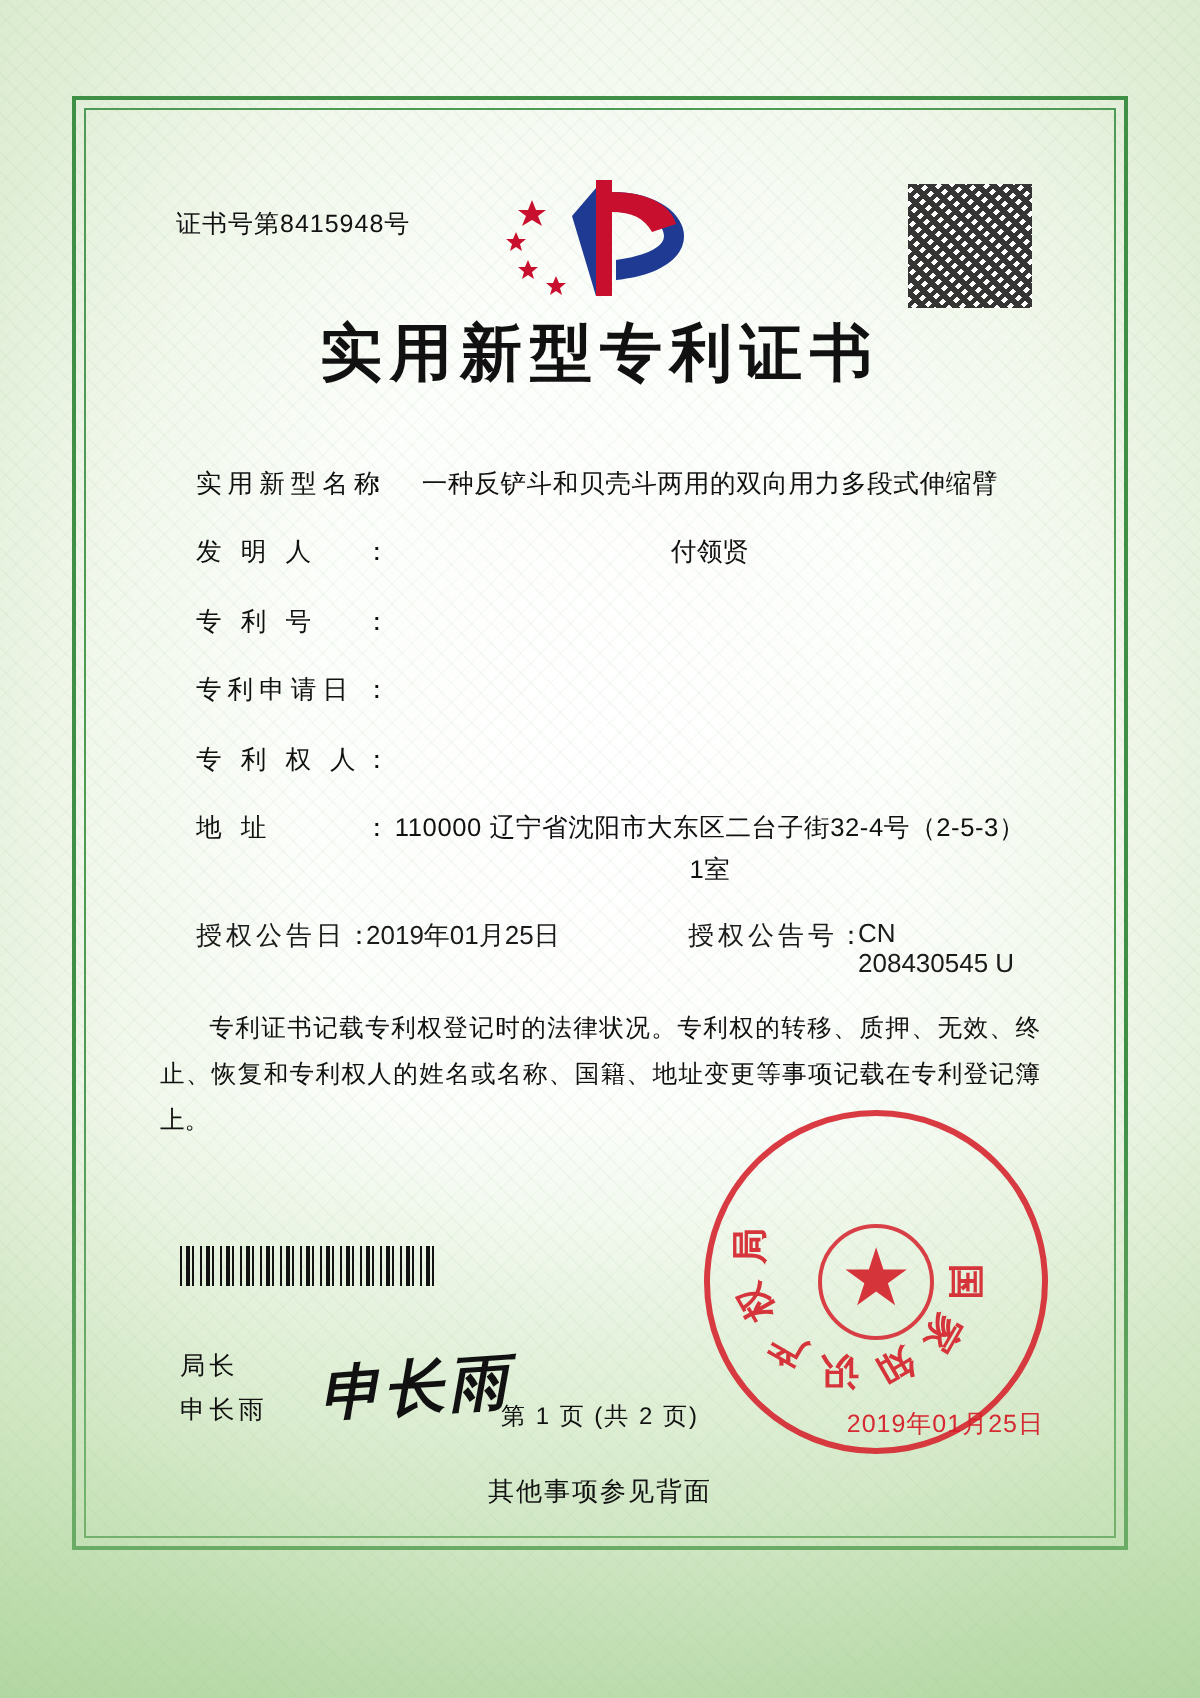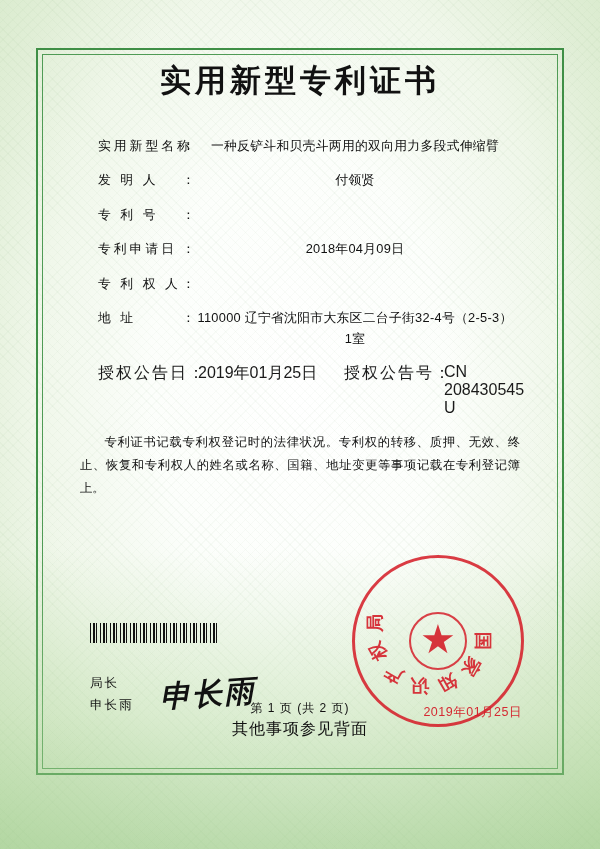--- a/index.html
+++ b/index.html
@@ -152,21 +152,21 @@
     flex: none;
   }
   .field .val {
     flex: 1;
     letter-spacing: 0.3px;
     text-align: center;
   }
   .row-2col {
     display: flex;
     align-items: flex-start;
-    font-size: 16px;
+    font-size: 13px;
     margin-bottom: 14px;
   }
   .row-2col .c1 { width: 246px; flex: none; display: flex; }
   .row-2col .c2 { flex: 1; display: flex; }
   .row-2col .lbl2 { letter-spacing: 2px; white-space: nowrap; }
   .row-2col .colon2 { width: 10px; }
 
   
   .para {
     margin: 16px 14px 0 14px;
@@ -284,37 +284,57 @@
     bottom: 52px;
     text-align: center;
     font-size: 12px;
     color: #111;
     letter-spacing: 1px;
   }
   .footer-note {
     position: absolute;
     left: 0;
     right: 0;
-    bottom: 29px;
+    bottom: 14px;
     text-align: center;
-    font-size: 16px;
+    font-size: 13px;
     color: #111;
     letter-spacing: 1px;
   }
 </style>
 </head>
 <body>
 
 <div class="page">
 
   <div class="frame-outer"></div>
   <div class="frame-inner"></div>
 
   <div class="content">
 
+    <div class="header-row">
+      <div class="cert-no">证书号第8415948号</div>
+
+      <svg class="logo" viewBox="0 0 108 66">
+        <path d="M52 4 L52 62 L60 62 L60 4 Z" fill="#c8102e"></path>
+        <path d="M40 22 L52 8 L52 62 Z" fill="#1f3a93"></path>
+        <path d="M60 10 C84 10 96 22 96 32 C96 44 82 52 62 54 L62 44 C76 42 86 38 86 32 C86 25 76 20 60 20 Z" fill="#1f3a93"></path>
+        <path d="M60 10 C80 10 90 18 92 26 L80 30 C76 23 70 20 60 20 Z" fill="#c8102e"></path>
+        <g fill="#c8102e">
+          <polygon points="20,14 22,19 27,19 23,22 25,27 20,24 15,27 17,22 13,19 18,19"></polygon>
+          <polygon points="12,30 13.5,33.5 17,33.5 14,36 15,39.5 12,37.5 9,39.5 10,36 7,33.5 10.5,33.5"></polygon>
+          <polygon points="18,44 19.5,47.5 23,47.5 20,50 21,53.5 18,51.5 15,53.5 16,50 13,47.5 16.5,47.5"></polygon>
+          <polygon points="32,52 33.5,55.5 37,55.5 34,58 35,61.5 32,59.5 29,61.5 30,58 27,55.5 30.5,55.5"></polygon>
+        </g>
+      </svg>
+
+      <div class="qr">
+        <div class="qr-inner"></div>
+      </div>
+    </div>
 
     <div class="doc-title">实用新型专利证书</div>
 
     <div class="fields">
 
       <div class="field">
         <span class="lbl">实用新型名称</span>
         <span class="colon">：</span>
         <span class="val">一种反铲斗和贝壳斗两用的双向用力多段式伸缩臂</span>
       </div>
@@ -326,21 +346,20 @@
       </div>
 
       <div class="field">
         <span class="lbl">专 利 号</span>
         <span class="colon">：</span>
       </div>
 
       <div class="field">
         <span class="lbl">专利申请日</span>
         <span class="colon">：</span>
-        <span class="val">2018年04月09日</span>
       </div>
 
       <div class="field">
         <span class="lbl">专 利 权 人</span>
         <span class="colon">：</span>
       </div>
 
       <div class="field">
         <span class="lbl">地 址</span>
         <span class="colon">：</span>

